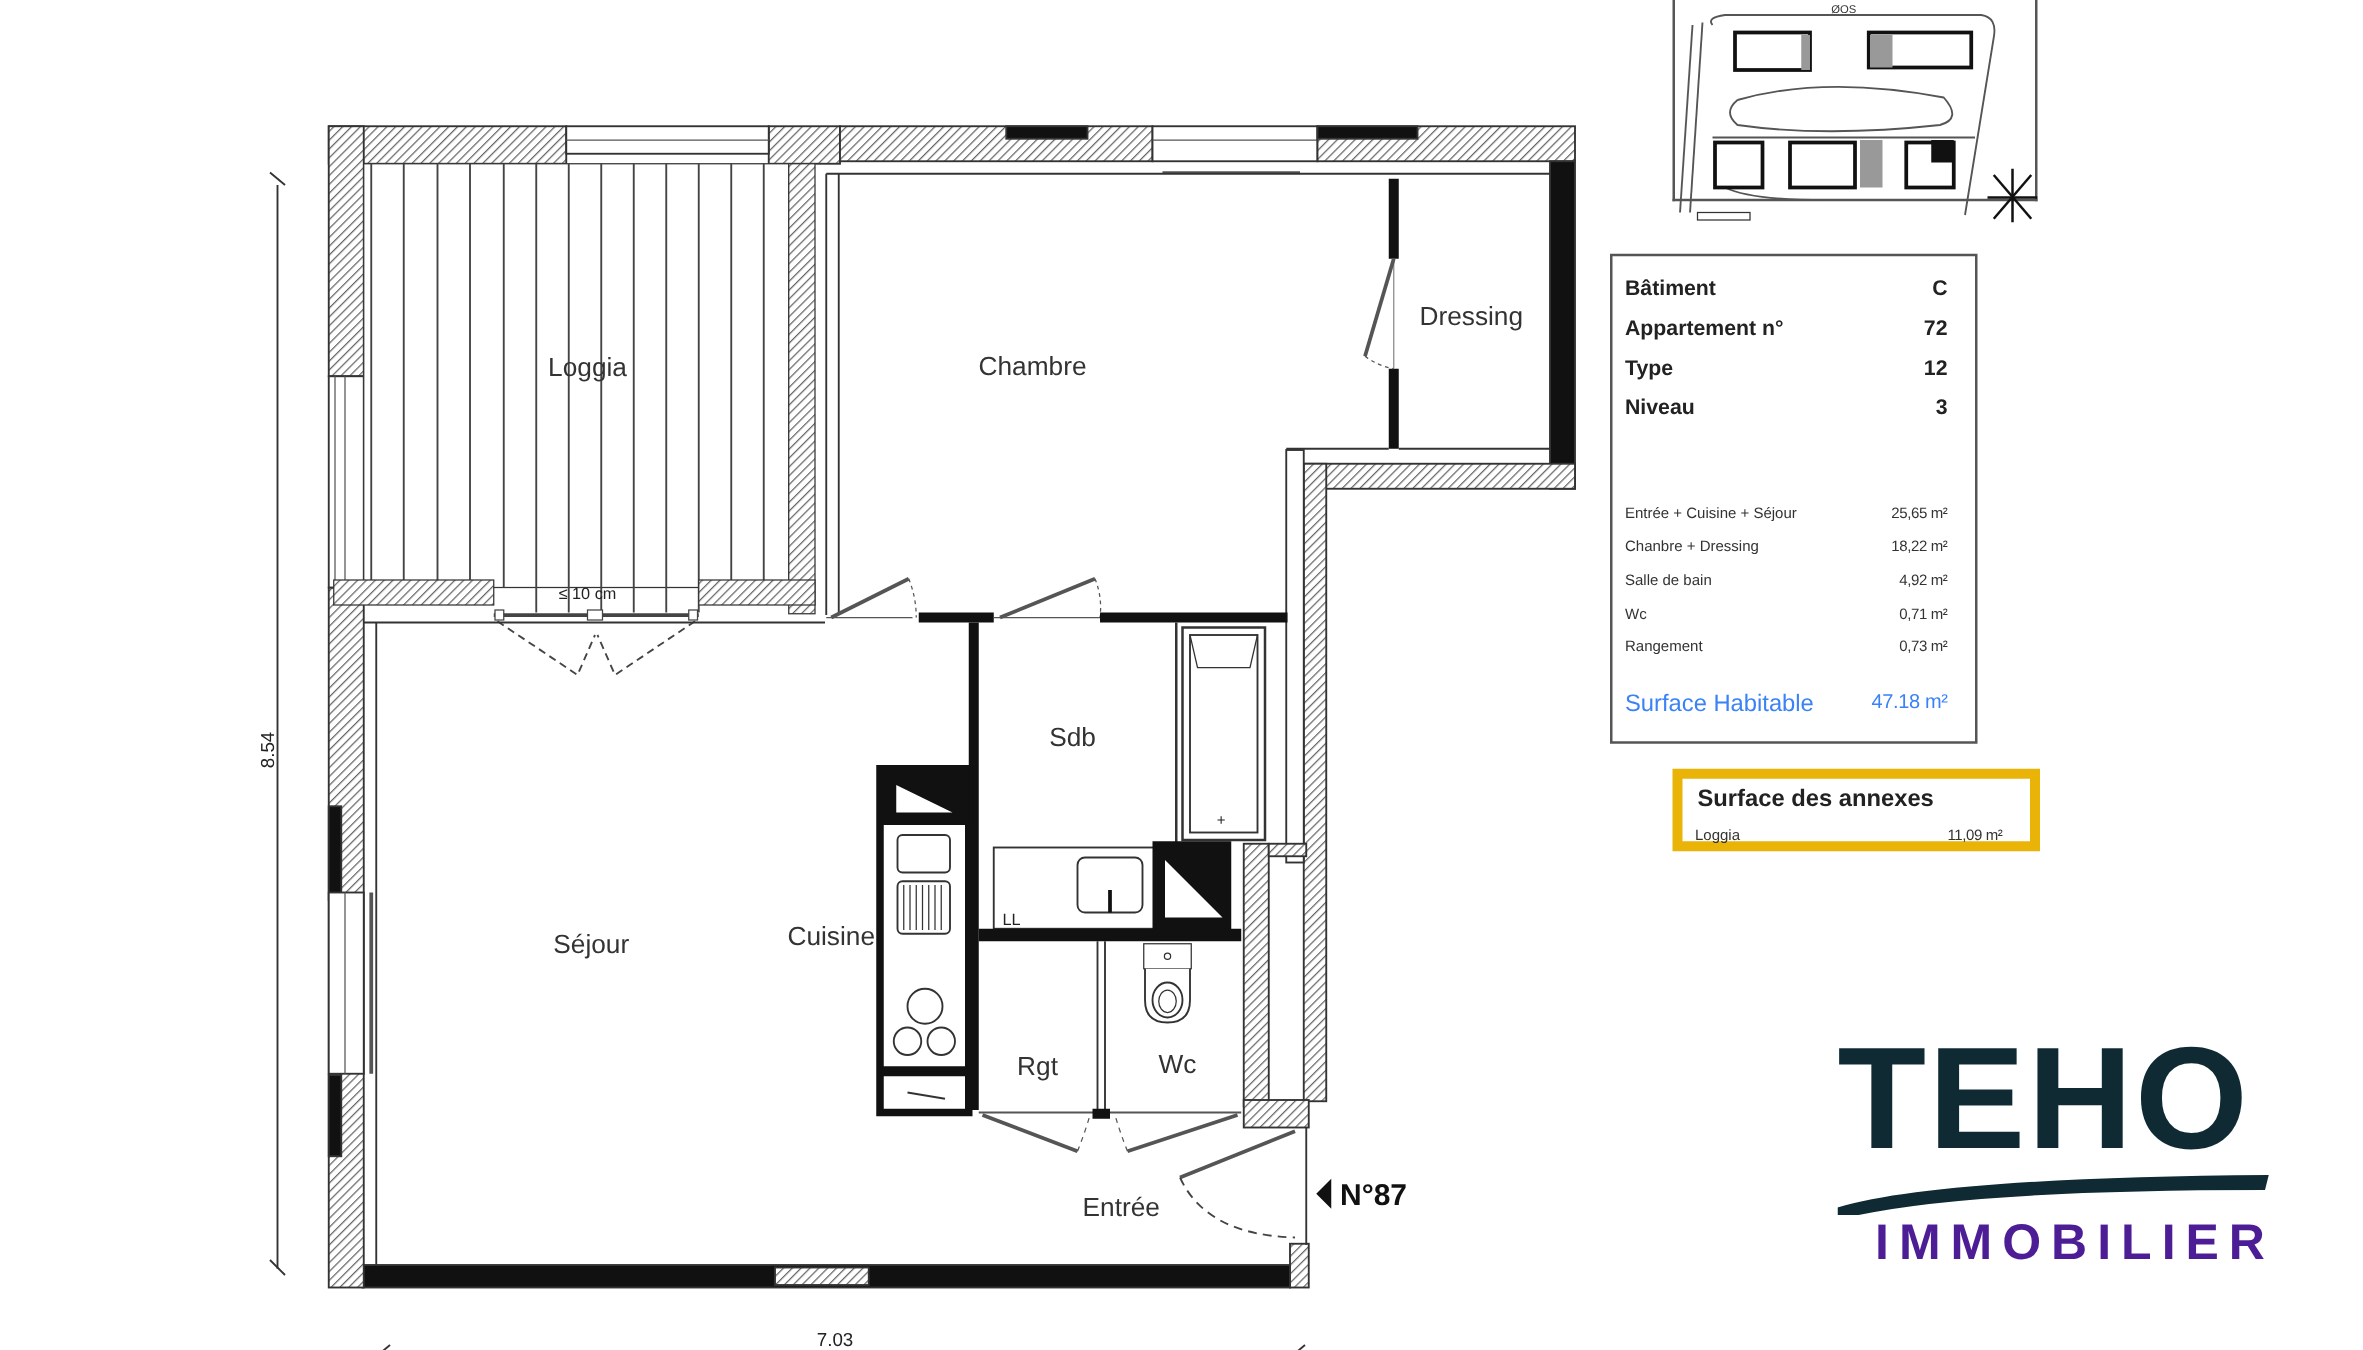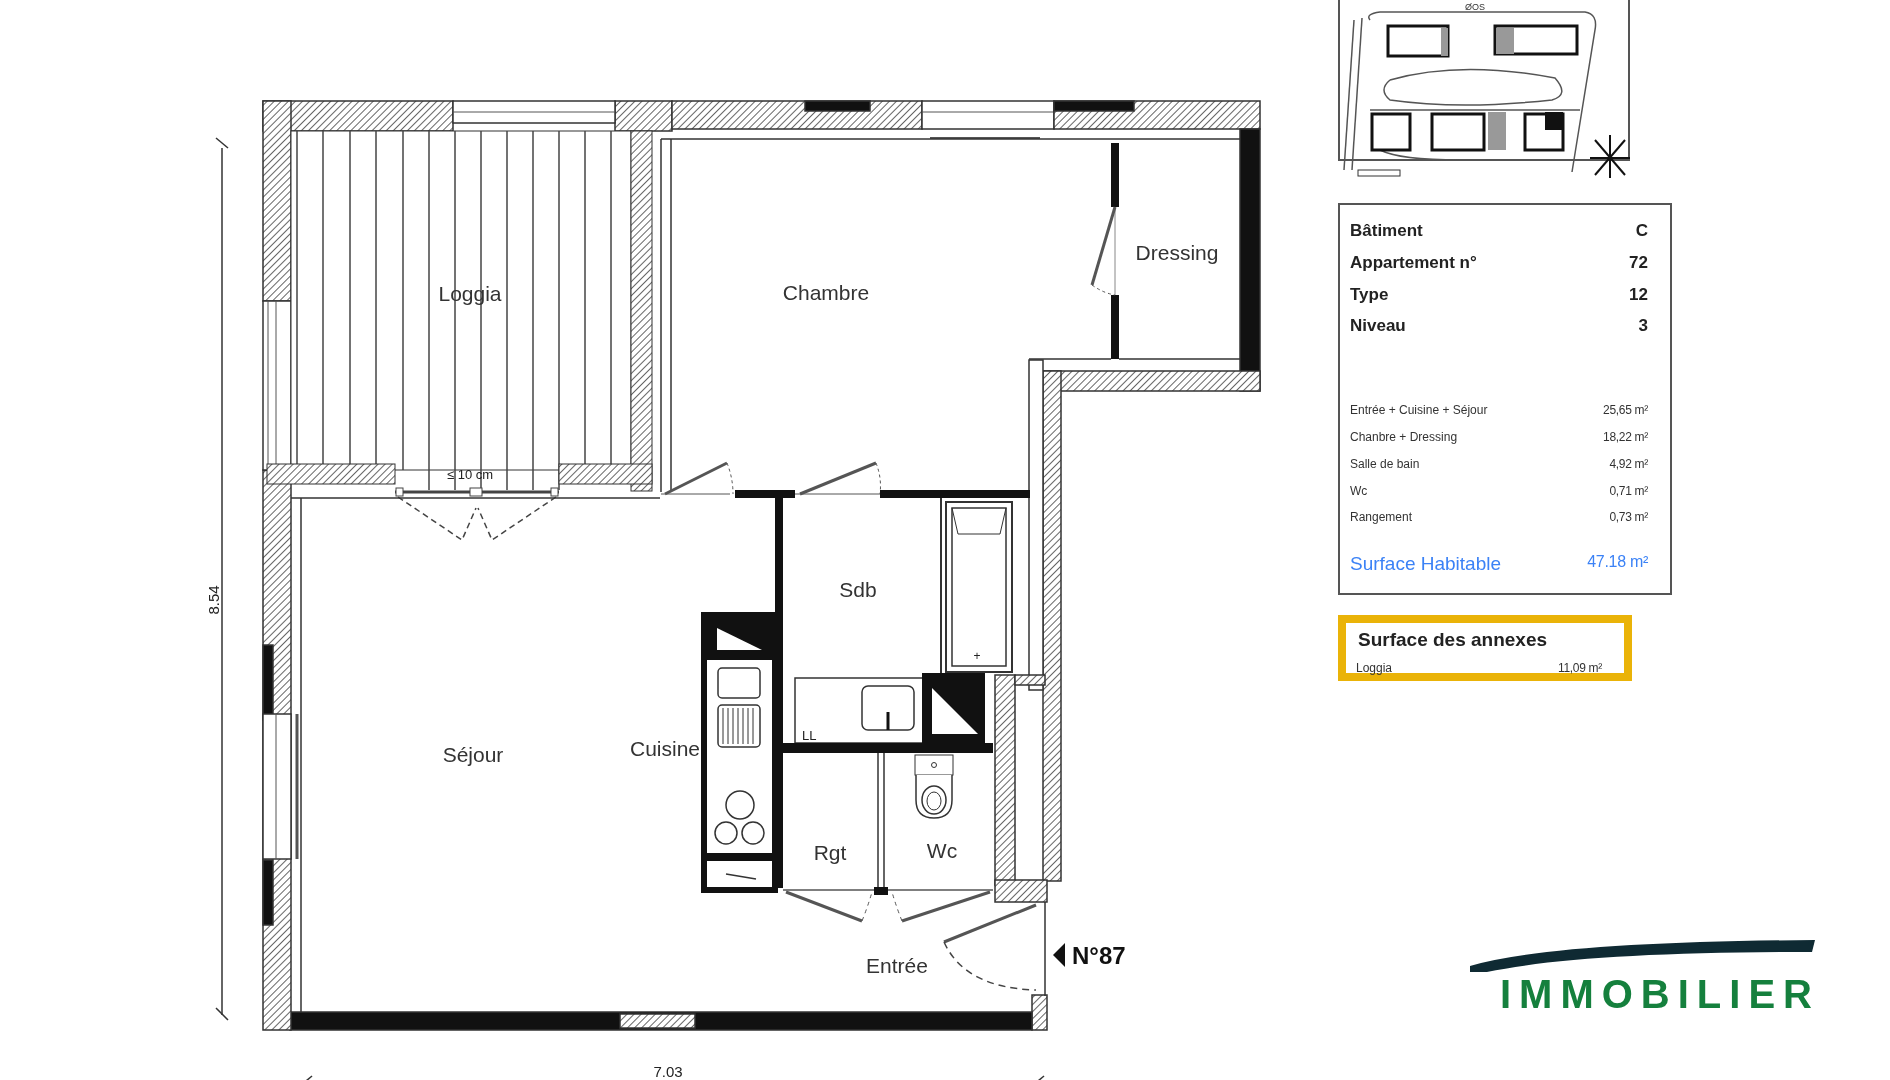--- a/index.html
+++ b/index.html
@@ -3,21 +3,21 @@
 <meta charset="utf-8">
 <style>
   html,body{margin:0;padding:0;background:#fff;}
   body{width:1890px;height:1080px;position:relative;overflow:hidden;font-family:"Liberation Sans",sans-serif;color:#2b2b2b;}
   #plan{position:absolute;left:0;top:0;width:1890px;height:1080px;}
   .room-label{font-family:"Liberation Sans",sans-serif;font-size:21px;fill:#333;}
   .dim-label{font-family:"Liberation Sans",sans-serif;font-size:15px;fill:#222;}
   .small-label{font-family:"Liberation Sans",sans-serif;font-size:13px;fill:#222;}
   .entry-label{font-family:"Liberation Sans",sans-serif;font-size:24px;font-weight:bold;fill:#111;}
   .site-box{position:absolute;left:1338px;top:0;width:292px;height:161px;border:2px solid #555;border-top:none;box-sizing:border-box;background:#fff;}
-  .info-box{position:absolute;left:1338px;top:203px;width:334px;height:392px;border:2px solid #555;box-sizing:border-box;}
+  .info-box{position:absolute;left:1288px;top:203px;width:294px;height:392px;border:2px solid #555;box-sizing:border-box;}
   .annex-box{position:absolute;left:1338px;top:615px;width:294px;height:66px;border:8px solid #eab308;box-sizing:border-box;}
   .row{position:absolute;left:10px;right:22px;display:flex;justify-content:space-between;}
   .row.head{font-weight:bold;font-size:17px;color:#222;}
   .row.area{font-size:12px;color:#333;}
   .row.total{font-weight:normal;font-size:19px;color:#3b82f6;}
   .row.total .v{font-size:16px;}
   .row.area .v,.row.total .v{letter-spacing:-0.3px;}
   .annex-title{position:absolute;left:12px;top:6px;font-weight:bold;font-size:19px;color:#222;}
   .logo{position:absolute;left:1470px;top:820px;width:360px;height:200px;}
   .logo-main{position:absolute;left:0;top:0;font-family:"Liberation Sans",sans-serif;font-weight:bold;font-size:116px;line-height:116px;letter-spacing:2px;}
@@ -313,17 +313,18 @@
 
 <div class="annex-box">
   <div class="annex-title">Surface des annexes</div>
   <div class="row area" style="top:38px">
     <span>Loggia</span>
       <span class="v">11,09 m²</span>
   </div>
 </div>
 
 <div class="logo">
+  <div class="logo-main" style="color:#0f2a33">TEHO</div>
   <svg class="logo-swoosh" width="350" height="40" viewBox="0 0 350 40">
     <path d="M0 34 Q80 10 345 8 L342 20 Q90 20 0 44 Z" fill="#0f2a33"></path>
   </svg>
-  <div class="logo-sub" style="color:#15803d">IMMOBILIER</div>
+  <div class="logo-sub" style="color:#4c1d95">IMMOBILIER</div>
 </div>
 
 </body></html>

